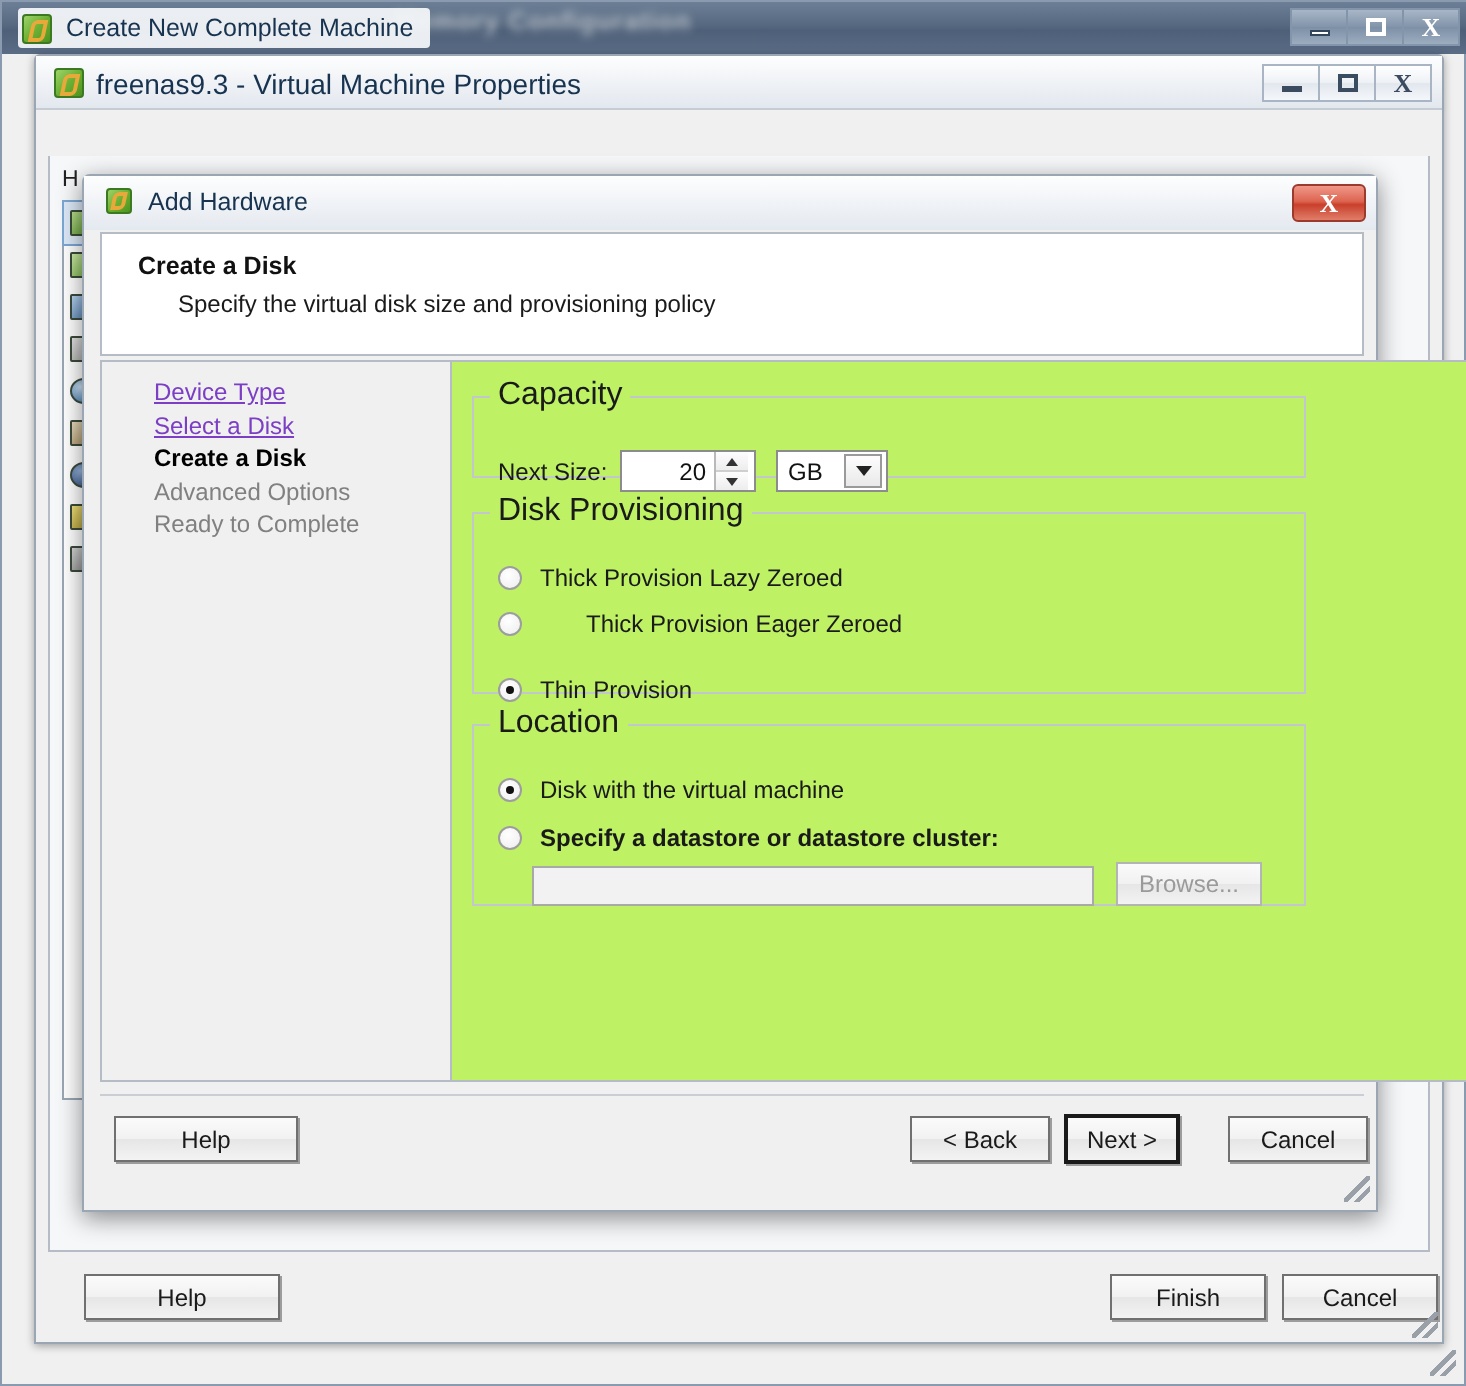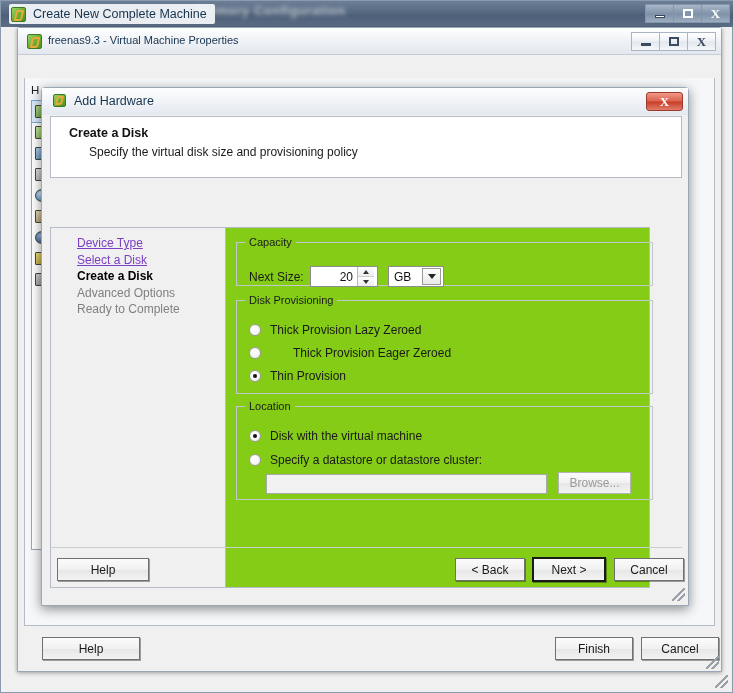--- a/index.html
+++ b/index.html
@@ -87,21 +87,21 @@
     box-sizing: border-box;
   }
   .props-titlebar {
     position: absolute; left: 0; top: 0; width: 100%; height: 27px;
     background: linear-gradient(to bottom,#fdfefe 0%, #eef1f5 55%, #e3e8ef 100%);
     border-bottom: 1px solid #c6ccd4;
     box-sizing: border-box;
   }
   .props-titlebar .ptitle {
     position: absolute; left: 30px; top: 6px;
-    font-size: 11px; color: #17334f; white-space: nowrap;
+    font-size: 14px; color: #17334f; white-space: nowrap;
   }
   .props-titlebar .vmicon { position: absolute; left: 9px; top: 6px; }
   .cap-btn.light {
     border: 1px solid #a9b5c4;
     background: linear-gradient(to bottom,#ffffff 0%, #eef1f5 48%, #e2e7ee 52%, #f4f7fa 100%);
     color: #3b4b60;
   }
   .cap-btn.light .glyph-min { background:#3b4b60; border:1px solid #3b4b60; }
   .cap-btn.light .glyph-max { border-color:#3b4b60; }
   .cap-btn.light .glyph-close { color:#3b4b60; }
@@ -243,25 +243,24 @@
   .ah-head .h-title {
     position: absolute; left: 18px; top: 9px;
     font-size: 12.5px; font-weight: bold; color: #111;
   }
   .ah-head .h-sub {
     position: absolute; left: 38px; top: 28px;
     font-size: 12px; color: #1a1a1a;
   }
 
   .ah-main {
-    position: absolute; left: 8px; top: 92px; width: 600px; height: 361px;
-    background: #84cc16;
+    position: absolute; left: 8px; top: 92px; width: 684px; height: 361px;
+    background: #bef264;
     border: 1px solid #b5bcc5;
     box-sizing: border-box;
-    margin-top: 47px;
   }
   .nav-pane {
     position: absolute; left: 0; top: 0; width: 175px; height: 100%;
     background: #f0f0f0;
     border-right: 1px solid #b5bcc5;
     box-sizing: border-box;
   }
   .nav-list { position: absolute; left: 26px; top: 7px; }
   .nav-item {
     font-size: 12px; line-height: 16.5px; white-space: nowrap;
@@ -276,21 +275,21 @@
 
   fieldset.group {
     position: absolute;
     margin: 0; padding: 0;
     border: 1px solid #c2c7cd;
     background: transparent;
     box-sizing: border-box;
   }
   fieldset.group > legend {
     margin-left: 8px; padding: 0 4px;
-    font-size: 11px; color: #1a1a1a;
+    font-size: 16px; color: #1a1a1a;
   }
 
   .lbl { position: absolute; font-size: 12px; color: #1a1a1a; white-space: nowrap; }
 
   
   .spin {
     position: absolute;
     width: 68px; height: 21px;
     border: 1px solid #8c8c8c;
     background: #ffffff;
@@ -514,46 +513,46 @@
         <fieldset class="group" style="left:10px; top:66px; width:417px; height:100px;">
           <legend>Disk Provisioning</legend>
           <div class="radio-row" style="left:12px; top:17px;">
             <span class="radio"></span>
             <span class="lbl" style="position:static;">Thick Provision Lazy Zeroed</span>
           </div>
           <div class="radio-row" style="left:12px; top:40px;gap:32px;">
             <span class="radio"></span>
             <span class="lbl" style="position:static;">Thick Provision Eager Zeroed</span>
           </div>
-          <div class="radio-row" style="left:12px; top:63px;">
+          <div class="radio-row" style="left:12px; top:73px;">
             <span class="radio checked"></span>
             <span class="lbl" style="position:static;">Thin Provision</span>
           </div>
         </fieldset>
 
         <fieldset class="group" style="left:10px; top:172px; width:417px; height:100px;">
           <legend>Location</legend>
           <div class="radio-row" style="left:12px; top:17px;">
             <span class="radio checked"></span>
             <span class="lbl" style="position:static;">Disk with the virtual machine</span>
           </div>
-          <div class="radio-row" style="left:12px; top:41px;">
+          <div class="radio-row" style="left:12px; top:41px;font-weight:bold;">
             <span class="radio"></span>
             <span class="lbl" style="position:static;">Specify a datastore or datastore cluster:</span>
           </div>
           <div class="textbox" style="left:29px; top:62px; width:281px;"></div>
           <div class="btn disabled" style="left:321px; top:60px; width:73px; height:22px; box-shadow:none;">Browse...</div>
         </fieldset>
 
       </div>
     </div>
 
     <div class="ah-footer">
       <div class="sep-line" style="top:4px;"></div>
       <div class="btn" style="left:15px; top:15px; width:92px;">Help</div>
       <div class="btn" style="left:413px; top:15px; width:70px;">&lt; Back</div>
-      <div class="btn default" style="left:490px; top:14px; width:74px; height:25px;">Next &gt;</div>
+      <div class="btn default" style="left:490px; top:14px; width:58px; height:25px;">Next &gt;</div>
       <div class="btn" style="left:572px; top:15px; width:70px;">Cancel</div>
       <div class="resize-grip" style="right:3px; bottom:6px;"></div>
     </div>
 
   </div>
 </div>
 
 </body></html>

